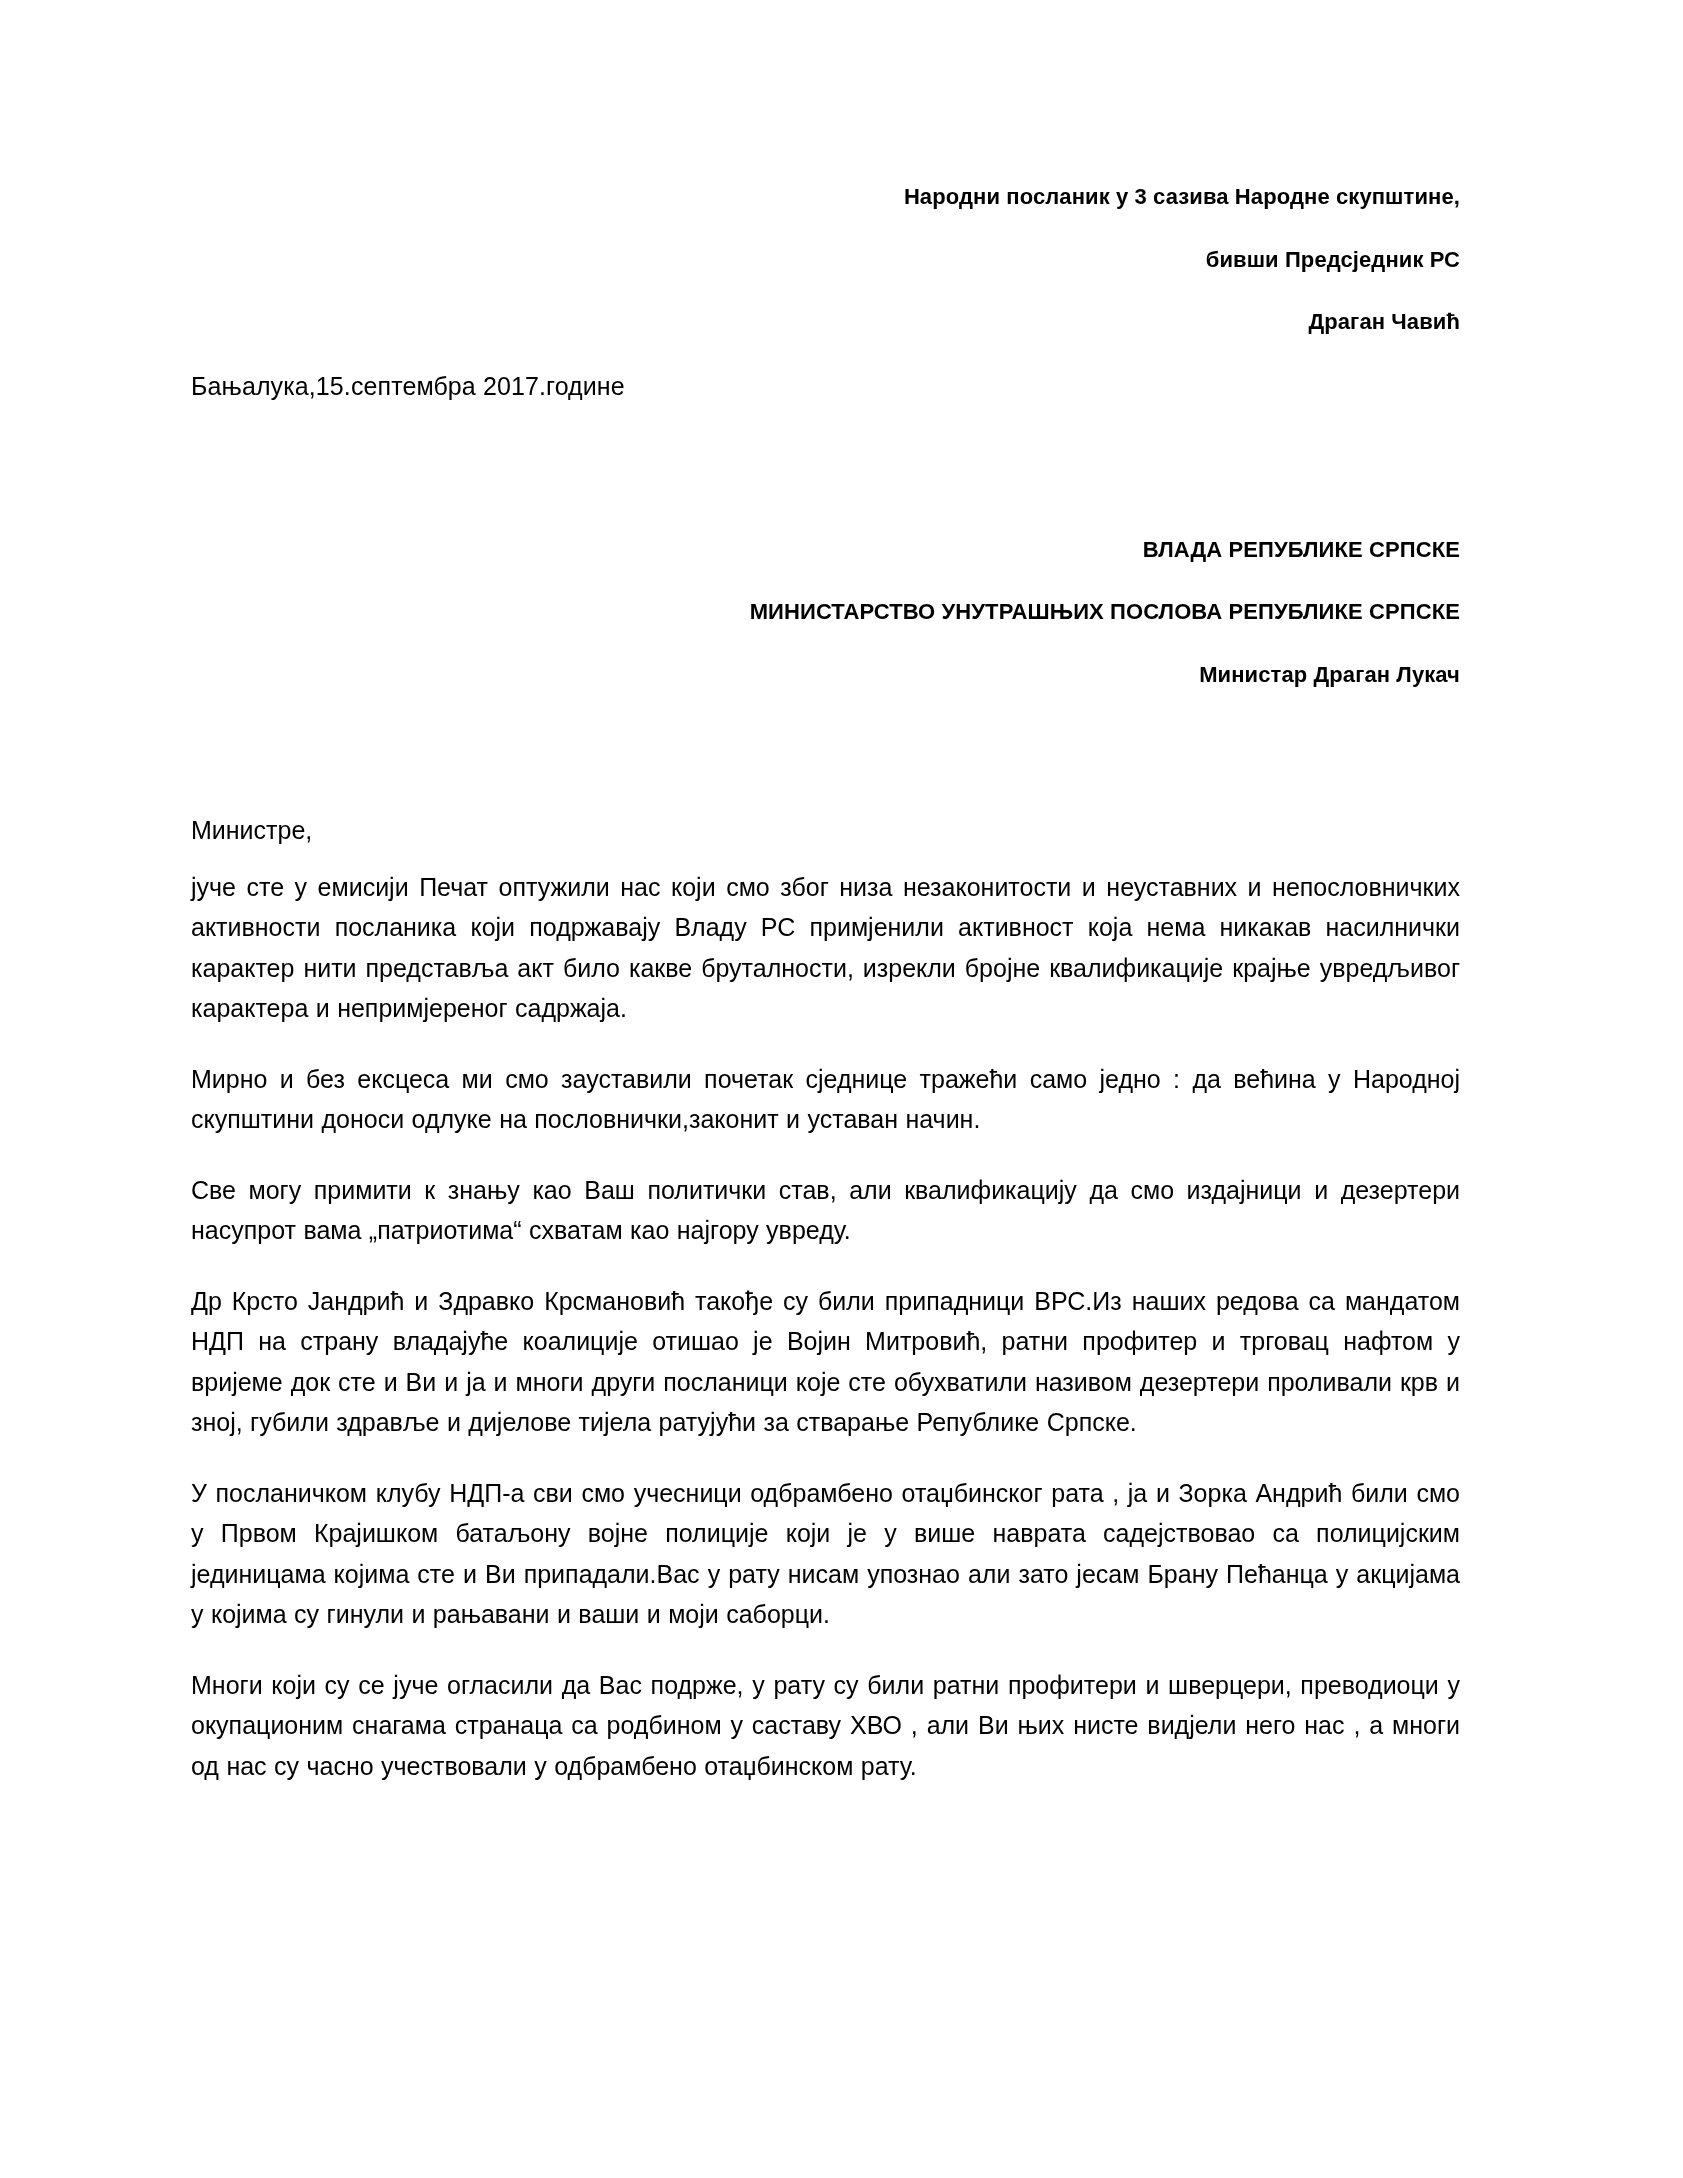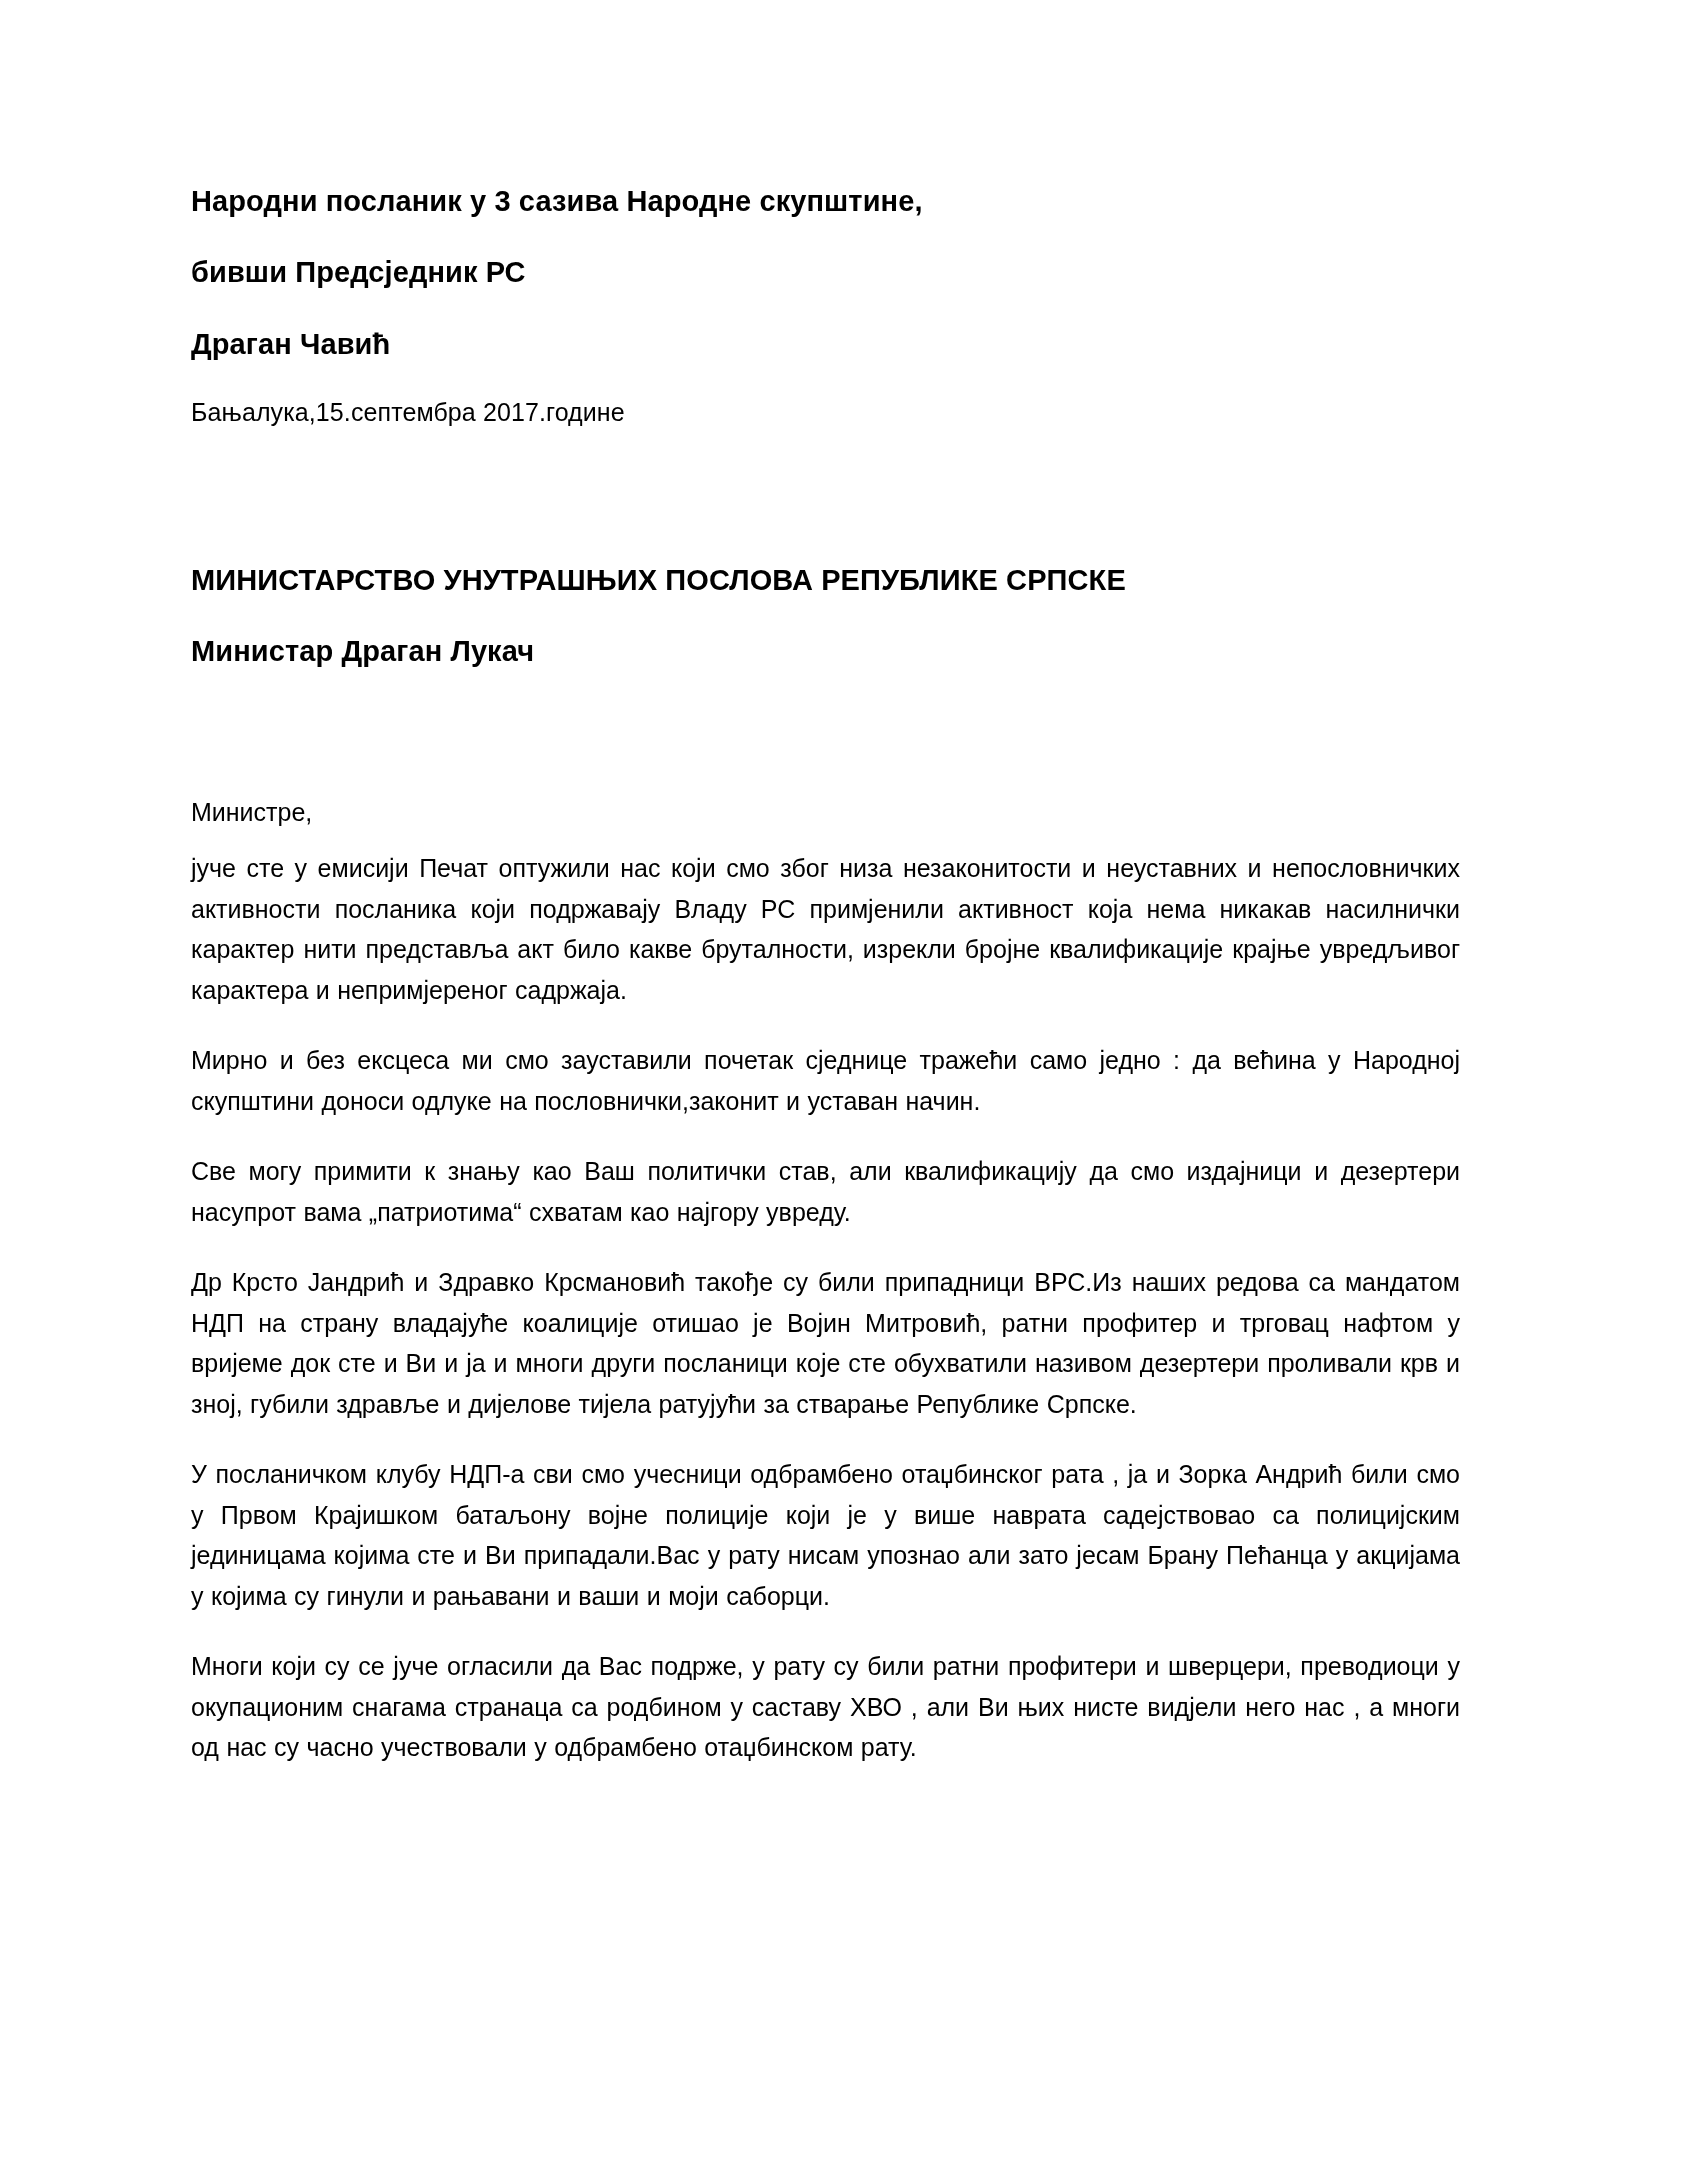--- a/index.html
+++ b/index.html
@@ -25,26 +25,26 @@
 
   .content {
     position: absolute;
     left: 191px;
     top: 183px;
     width: 1269px;
   }
 
   
   .hline {
-    font-size: 29px;
+    font-size: 22px;
     font-weight: bold;
     line-height: 1.25;
     margin: 0 0 35px 0;
     letter-spacing: 0.1px;
-    text-align: left;
+    text-align: right;
     white-space: nowrap;
   }
 
   .hline-regular {
     font-size: 25px;
     font-weight: normal;
     line-height: 1.25;
     margin: 12px 0 35px 0;
     letter-spacing: 0.1px;
     text-align: left;
@@ -92,20 +92,21 @@
     <div>
       <p class="hline">Народни посланик у 3 сазива Народне скупштине,</p>
       <p class="hline">бивши Предсједник РС</p>
       <p class="hline">Драган Чавић</p>
       <p class="hline-regular">Бањалука,15.септембра 2017.године</p>
     </div>
 
     <div class="gap-large"></div>
 
     <div>
+      <p class="hline">ВЛАДА РЕПУБЛИКЕ СРПСКЕ</p>
       <p class="hline">МИНИСТАРСТВО УНУТРАШЊИХ ПОСЛОВА РЕПУБЛИКЕ СРПСКЕ</p>
       <p class="hline">Министар Драган Лукач</p>
     </div>
 
     <div class="gap-medium"></div>
 
     <div>
       <p class="salutation">Министре,</p>
 
       <p class="para"> јуче сте у емисији Печат оптужили нас који смо због низа незаконитости и неуставних и непословничких активности посланика који подржавају Владу РС примјенили активност која нема никакав насилнички карактер нити представља акт било какве бруталности, изрекли бројне квалификације крајње увредљивог карактера и непримјереног садржаја.</p>

